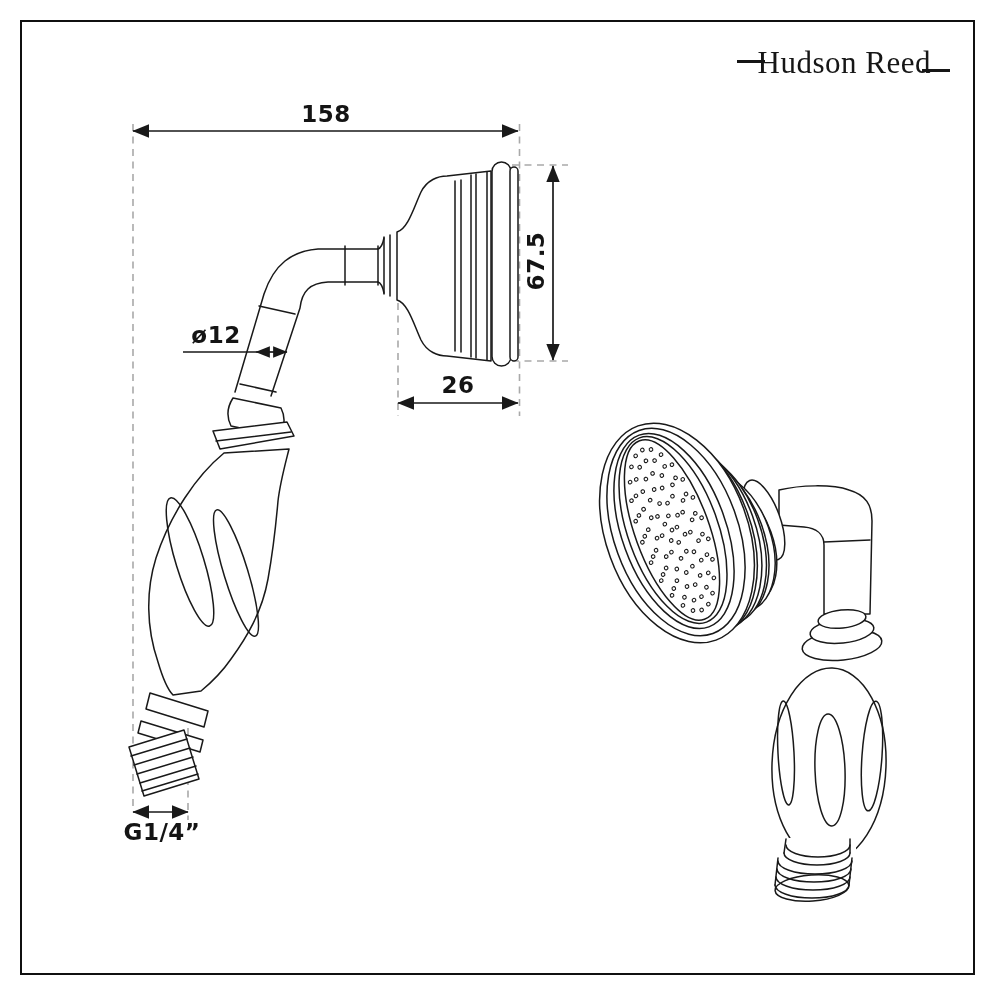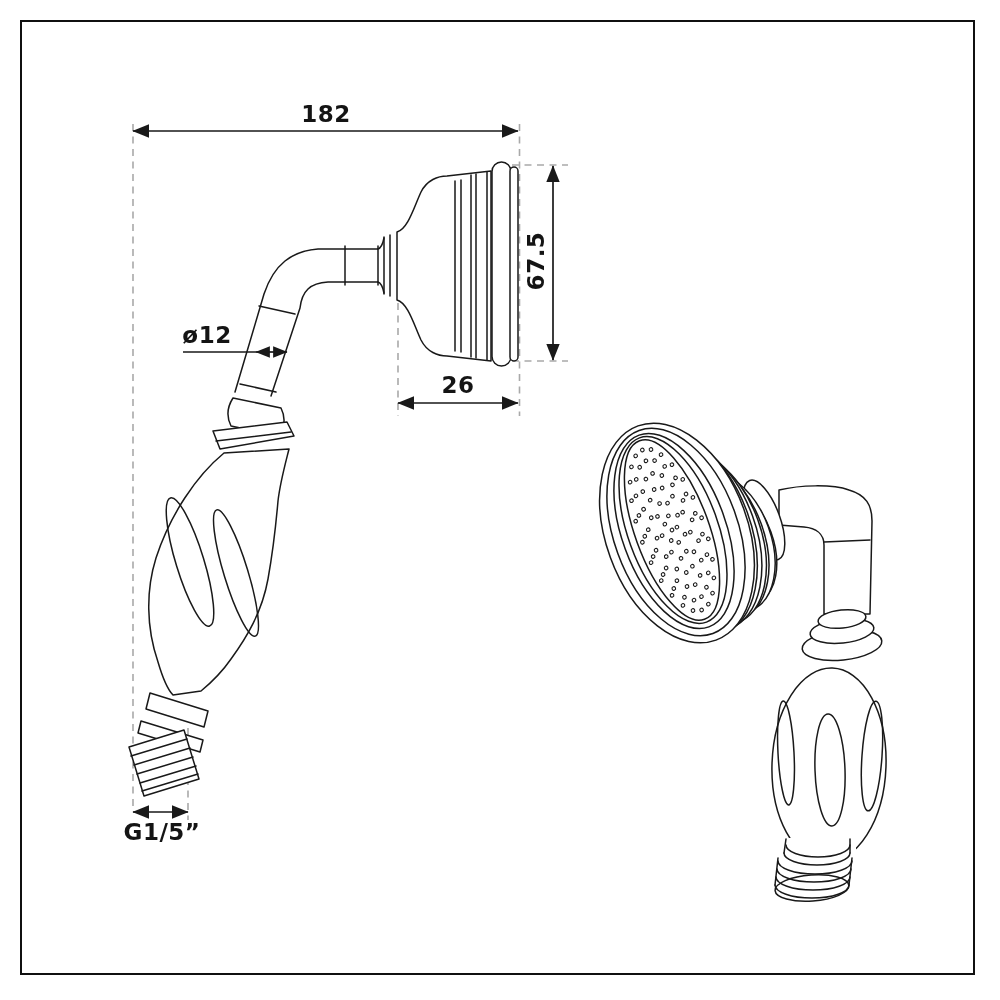--- a/index.html
+++ b/index.html
@@ -22,20 +22,25 @@
   .dashline{stroke:#a9a9a9;stroke-width:1.6;fill:none;stroke-dasharray:7 5.5;}
   #spray-holes circle{fill:#ffffff;stroke:#191919;stroke-width:1.1;}
   .wfill{fill:#ffffff;}
 </style>
 </head>
 <body>
 
 <div class="page">
   <div class="frame"></div>
 
+  <div class="logo">
+    <span class="logo-line left"></span>
+    <span class="logo-text">Hudson Reed</span>
+    <span class="logo-line right"></span>
+  </div>
 
   <svg class="art" width="1000" height="1000" viewBox="0 0 1000 1000">
     <defs>
       <marker id="arr" viewBox="0 0 10 8" refX="9.6" refY="4" markerWidth="10" markerHeight="8" orient="auto-start-reverse">
         <path d="M0,0 L10,4 L0,8 Z" fill="#191919"></path>
       </marker>
       <marker id="arrS" viewBox="0 0 10 8" refX="9.6" refY="4" markerWidth="8.5" markerHeight="7" orient="auto-start-reverse">
         <path d="M0,0 L10,4 L0,8 Z" fill="#191919"></path>
       </marker>
     </defs>
@@ -216,18 +221,18 @@
       <path d="M786,839 L784,853 M850,839 L850,853"></path>
       <path d="M778,861 A37,13 0 0 0 852,861"></path>
       <path d="M777,869 A37,13 0 0 0 851,869"></path>
       <path d="M776,877 A37,13 0 0 0 850,877"></path>
       <path d="M775,885 A37,13 0 0 0 849,885"></path>
       <path d="M778,858 L775,885 M852,858 L849,885"></path>
       <ellipse cx="812" cy="888" rx="37" ry="13" transform="rotate(-4 812 888)"></ellipse>
     </g>
   </svg>
 
-  <div class="dim" style="left:326px;top:114px">182</div>
+  <div class="dim" style="left:326px;top:114px">158</div>
   <div class="dim" style="left:458px;top:385px">26</div>
   <div class="dim rot" style="left:536px;top:261px">67.5</div>
-  <div class="dim" style="left:207px;top:335px">ø12</div>
-  <div class="dim" style="left:162px;top:832px">G1/5”</div>
+  <div class="dim" style="left:216px;top:335px">ø12</div>
+  <div class="dim" style="left:162px;top:832px">G1/4”</div>
 </div>
 
 </body></html>

